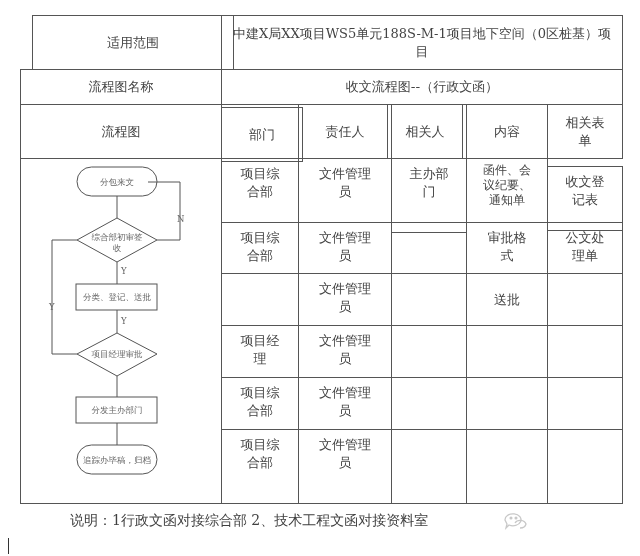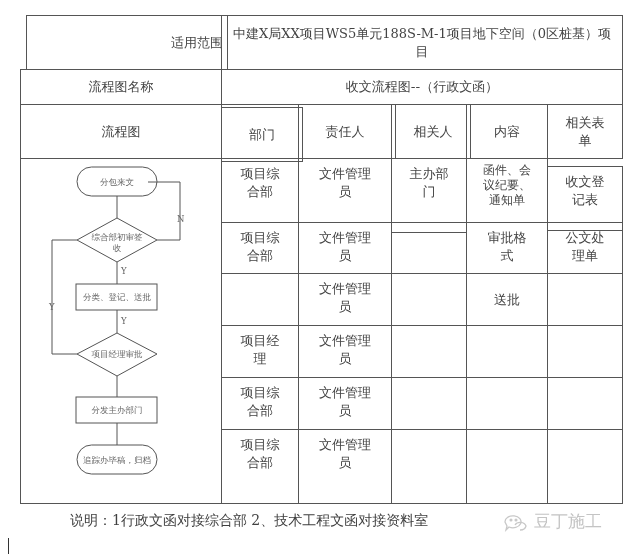--- a/index.html
+++ b/index.html
@@ -56,21 +56,21 @@
   <text x="117" y="413" text-anchor="middle">分发主办部门</text>
   <text x="117" y="463" text-anchor="middle">追踪办毕稿，归档</text>
   <text x="121" y="274">Y</text>
   <text x="121" y="324">Y</text>
   <text x="49" y="310">Y</text>
   <text x="177" y="222">N</text>
 </svg>
 
 <div class="tbl">
 
-  <div class="cell" style="left:6px;top:0;width:202px;height:55px;justify-content:flex-end;">
+  <div class="cell" style="left:12px;top:0;width:202px;height:55px;">
     <span class="t">适用范围</span>
   </div>
   <div class="cell serif" style="left:201px;top:0;width:402px;height:55px;padding:0 10px;">
     <span class="t">中建X局XX项目WS5单元188S-M-1项目地下空间（0区桩基）项目</span>
   </div>
 
   <div class="cell" style="left:0;top:54px;width:202px;height:36px;">
     <span class="t">流程图名称</span>
   </div>
   <div class="cell" style="left:201px;top:54px;width:402px;height:36px;">
@@ -79,21 +79,21 @@
 
   <div class="cell" style="left:0;top:89px;width:202px;height:55px;">
     <span class="t">流程图</span>
   </div>
   <div class="cell" style="left:201px;top:92px;width:82px;height:55px;">
     <span class="t">部门</span>
   </div>
   <div class="cell" style="left:278px;top:89px;width:94px;height:55px;">
     <span class="t">责任人</span>
   </div>
-  <div class="cell" style="left:375px;top:89px;width:76px;height:55px;">
+  <div class="cell" style="left:367px;top:89px;width:76px;height:55px;">
     <span class="t">相关人</span>
   </div>
   <div class="cell" style="left:446px;top:89px;width:82px;height:55px;">
     <span class="t">内容</span>
   </div>
   <div class="cell" style="left:527px;top:89px;width:76px;height:55px;">
     <span class="t">相关表
 单</span>
   </div>
 
@@ -217,16 +217,15 @@
 
 <div class="wm">
   <svg width="26" height="20" viewBox="0 0 26 20">
     <g fill="none" stroke="#c8c8c8" stroke-width="1.3">
       <path d="M3 10 a8 6 0 1 1 4 5 l-3 3 l1 -4 z"></path>
       <circle cx="9" cy="8" r="0.9" fill="#c8c8c8"></circle>
       <circle cx="14" cy="8" r="0.9" fill="#c8c8c8"></circle>
       <path d="M13 13 a6 5 0 0 1 11 1 a6 5 0 0 1 -6 4"></path>
     </g>
   </svg>
-  <span>豆丁施工</span>
 </div>
 
 <div class="cursor"></div>
 
 </body></html>

